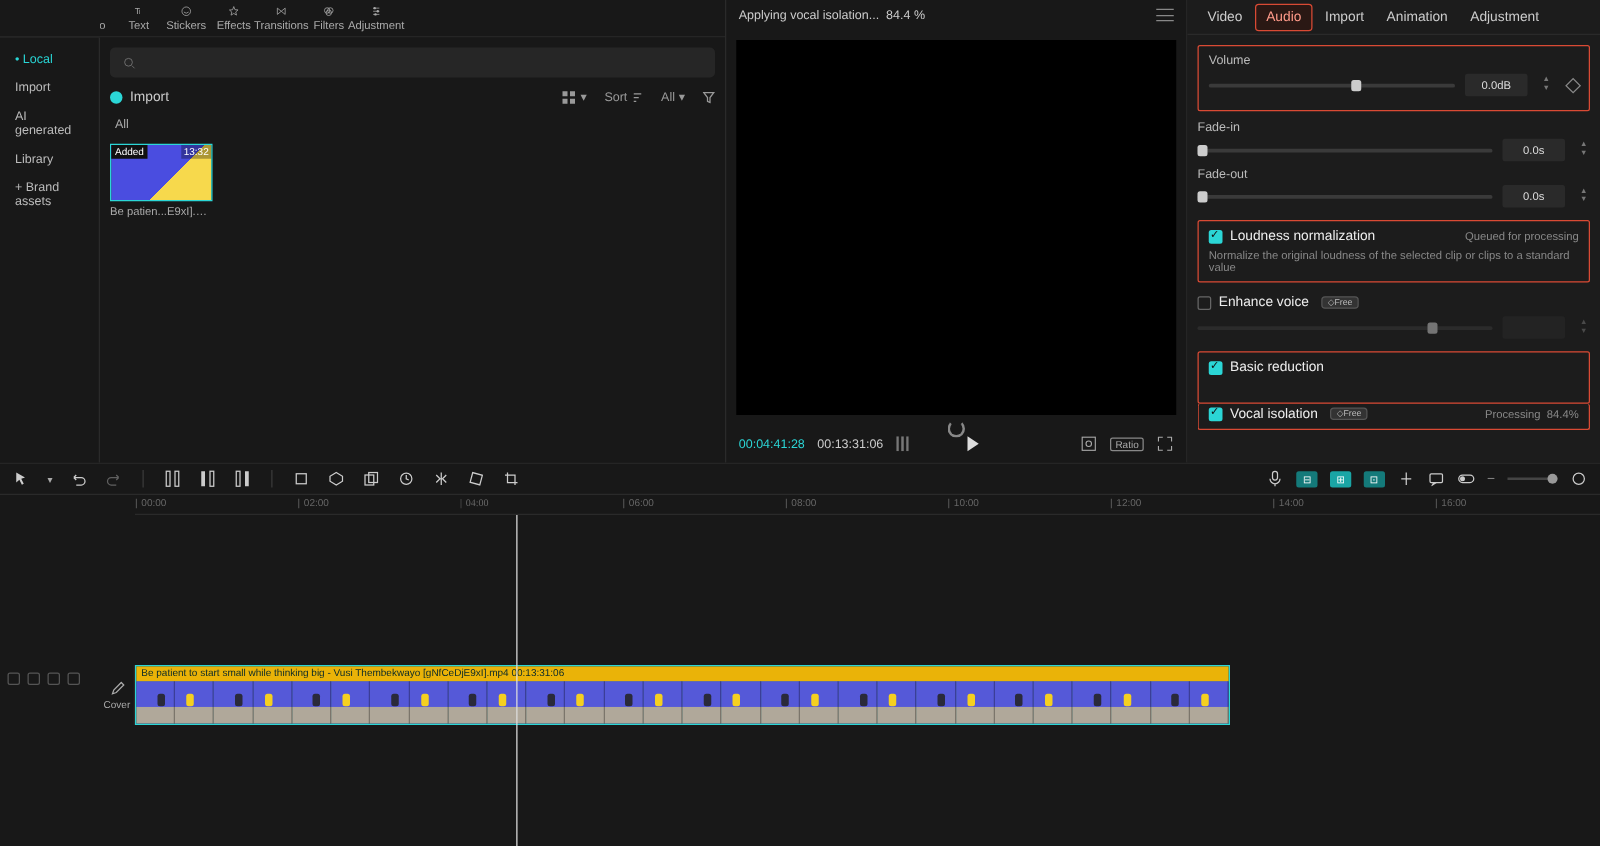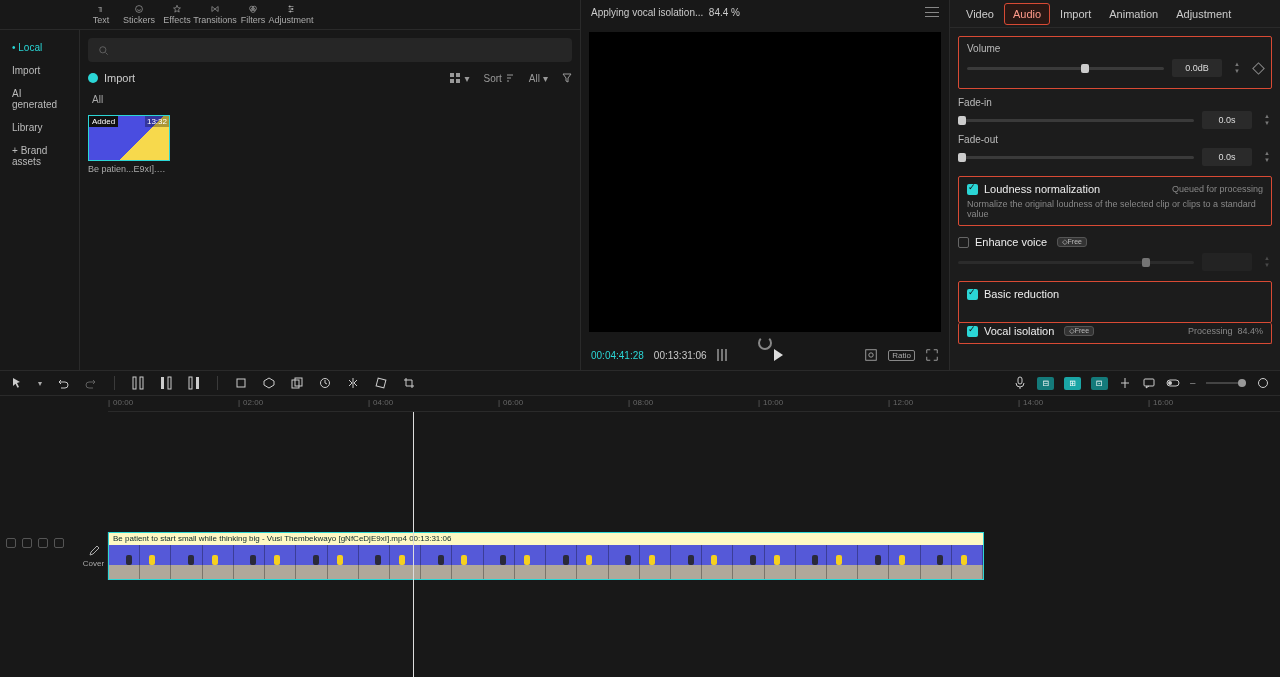--- a/index.html
+++ b/index.html
@@ -113,21 +113,21 @@
 .track-head { position:absolute; left:0; top:16px; width:80px; height:260px; display:flex; flex-direction:column; }
 .head-icons { display:flex; gap:6px; padding:6px; margin-top:120px;}
 .head-icons span { width:10px; height:10px; border:1px solid #555; border-radius:2px; cursor:pointer;}
 .cover-cell { border-right:1px solid #2a2a2a; height:48px; display:flex; flex-direction:column; align-items:center; justify-content:center; font-size:8px; color:#aaa; gap:2px; cursor:pointer; position:absolute; left:80px; width:28px; top:136px;}
 
 .track-body { position:absolute; left:108px; right:0; top:16px; bottom:0; overflow:hidden;}
 .playhead { position:absolute; top:-16px; bottom:0; width:1px; background:#ddd; left:305px;}
 .playhead::before { content:""; position:absolute; top:-4px; left:-4px; width:9px; height:9px; background:#ddd; border-radius:1px;}
 
 .clip { position:absolute; top:120px; left:0; width:876px; height:48px; border:1px solid #2bd6d6; background:#1a5a5a; overflow:hidden;}
-.clip-title { position:absolute; top:0; left:0; right:0; height:12px; background:#fef9c3; color:#0a2a2a; font-size:8px; padding:0 4px; line-height:12px; white-space:nowrap; overflow:hidden;}
+.clip-title { position:absolute; top:0; left:0; right:0; height:12px; background:#eab308; color:#0a2a2a; font-size:8px; padding:0 4px; line-height:12px; white-space:nowrap; overflow:hidden;}
 .clip-frames { position:absolute; top:12px; left:0; right:0; bottom:0; display:flex;}
 .clip-frame { flex:1; background:linear-gradient(180deg,#5559d8 60%,#b0a89a 60%); border-right:1px solid rgba(0,0,0,.3); position:relative;}
 .clip-frame::after { content:""; position:absolute; top:28%; left:30%; width:6px; height:10px; background:#f5d020; border-radius:2px;}
 .clip-frame:nth-child(odd)::after { background:#2a2a3a; left:55%;}
 
 svg { display:block; }
 </style>
 </head>
 <body>
 
@@ -143,21 +143,21 @@
         <div class="side-item">Import</div>
         <div class="side-item">AI generated</div>
         <div class="side-item">Library</div>
         <div class="side-item side-plus">Brand assets</div>
       </div>
     </div>
   </div>
 
   <div style="display:flex; flex-direction:column; flex:1;">
 
-    <div style="height:30px; background:#181818; border-bottom:1px solid #2a2a2a; display:flex; margin-left:-80px; padding-left:6px;">
+    <div style="height:30px; background:#181818; border-bottom:1px solid #2a2a2a; display:flex; margin-left:-80px; padding-left:16px;">
       <div class="tab-item active">
         <svg class="ico" viewBox="0 0 16 16">
             <rect x="2" y="3" width="12" height="10" fill="none" stroke="#00c8c8" stroke-width="1.2"></rect>
             <path d="M6 6l5 2-5 2z" fill="#00c8c8"></path>
           </svg>
         <span>Media</span>
       </div>
       <div class="tab-item">
         <svg class="ico" viewBox="0 0 16 16">
             <circle cx="8" cy="8" r="5.5" fill="none" stroke="#aaa"></circle>
@@ -510,21 +510,21 @@
           <circle cx="6" cy="6" r="4.5" fill="none" stroke="#ccc"></circle>
         </svg>
       </span>
   </div>
 </div>
 
 <div class="timeline">
   <div class="ruler" id="ruler">
       <span class="ruler-tick" style="left: 0px;">00:00</span>
       <span class="ruler-tick" style="left: 130px;">02:00</span>
-      <span class="ruler-tick" style="left: 260px;">04:00</span>
+      <span class="ruler-tick" style="left: 260px; font-family: Liberation Serif, serif;">04:00</span>
       <span class="ruler-tick" style="left: 390px;">06:00</span>
       <span class="ruler-tick" style="left: 520px;">08:00</span>
       <span class="ruler-tick" style="left: 650px;">10:00</span>
       <span class="ruler-tick" style="left: 780px;">12:00</span>
       <span class="ruler-tick" style="left: 910px;">14:00</span>
       <span class="ruler-tick" style="left: 1040px;">16:00</span>
     </div>
   <div class="track-head">
     <div class="head-icons">
       <span></span>

